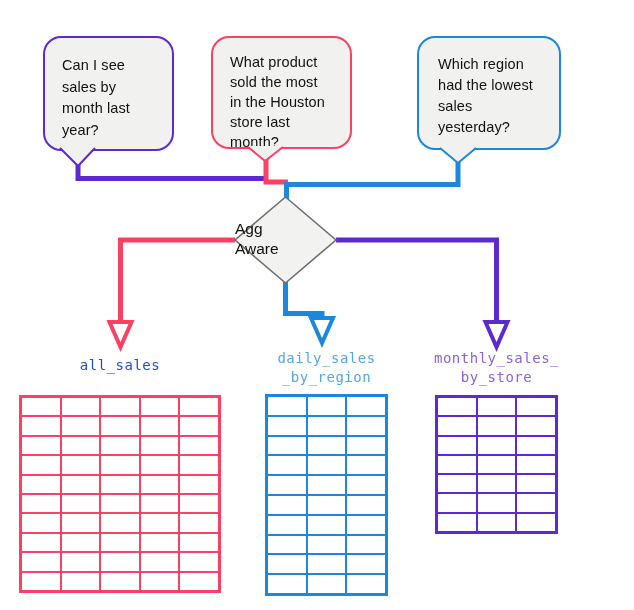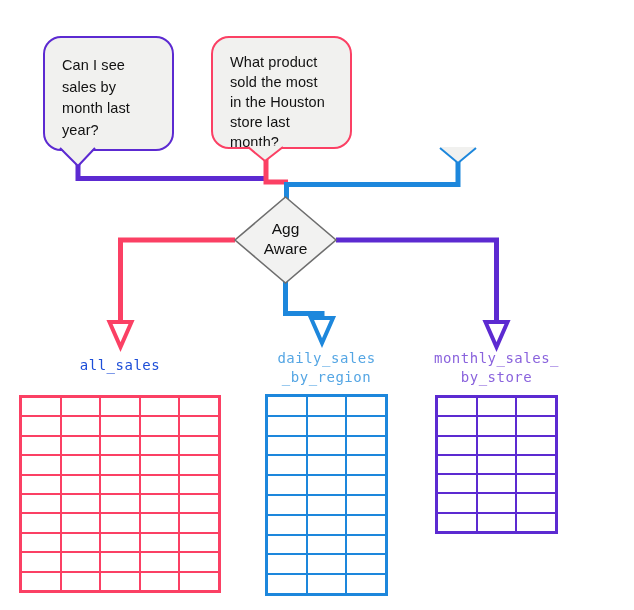--- a/index.html
+++ b/index.html
@@ -11,21 +11,21 @@
     position:absolute;z-index:1;background:#f1f1ef;
     border:2px solid #888;border-radius:18px;box-sizing:border-box;
   }
   .bubble-text{
     white-space:pre-line;color:#111;font-size:14.5px;line-height:20.5px;
     padding:14px 8px 0 17px;letter-spacing:0.1px;
   }
   .overlay{position:absolute;left:0;top:0;z-index:2;pointer-events:none;}
   .diamond-label{
     position:absolute;z-index:3;left:235px;top:219px;width:101px;
-    text-align:center;white-space:pre-line;color:#111;
+    text-align:left;white-space:pre-line;color:#111;
     font-size:15.5px;line-height:20px;
   }
   .tbl{
     position:absolute;z-index:1;display:grid;box-sizing:border-box;
     border:3px solid #000;gap:2px;
   }
   .tbl .cell{background:#ffffff;}
   .tbl-label{
     position:absolute;z-index:1;text-align:center;white-space:pre-line;
     font-family:"DejaVu Sans Mono","Liberation Mono",monospace;
@@ -45,20 +45,26 @@
   </div>
 
   <div class="bubble" style="left: 211px; top: 36px; width: 141px; height: 113px; border-color: rgb(251, 64, 100);">
     <div class="bubble-text" style="line-height:20px;">What product
 sold the most
 in the Houston
 store last
 month?</div>
   </div>
 
+  <div class="bubble" style="left: 417px; top: 36px; width: 144px; height: 114px; border-color: rgb(29, 135, 220);">
+    <div class="bubble-text" style="line-height:21px;padding-top:16px;padding-left:19px;">Which region
+had the lowest
+sales
+yesterday?</div>
+  </div>
 
   <svg class="overlay" width="634" height="610" viewBox="0 0 634 610">
 
     <path d="M78,163 V178.5 H266" fill="none" stroke-width="5" style="stroke: rgb(92, 42, 209);"></path>
     <path d="M266,159 V182 H288" fill="none" stroke-width="5" style="stroke: rgb(251, 64, 100);"></path>
     <path d="M458,161 V184.5 H286.5 V210" fill="none" stroke-width="5" style="stroke: rgb(29, 135, 220);"></path>
 
     <path d="M235,240 H120.5 V322" fill="none" stroke-width="5" style="stroke: rgb(251, 64, 100);"></path>
     <path d="M336,240 H496.5 V322" fill="none" stroke-width="5" style="stroke: rgb(92, 42, 209);"></path>
     <path d="M285.5,280 V313.5 H322 V318" fill="none" stroke-width="5" style="stroke: rgb(29, 135, 220);"></path>

